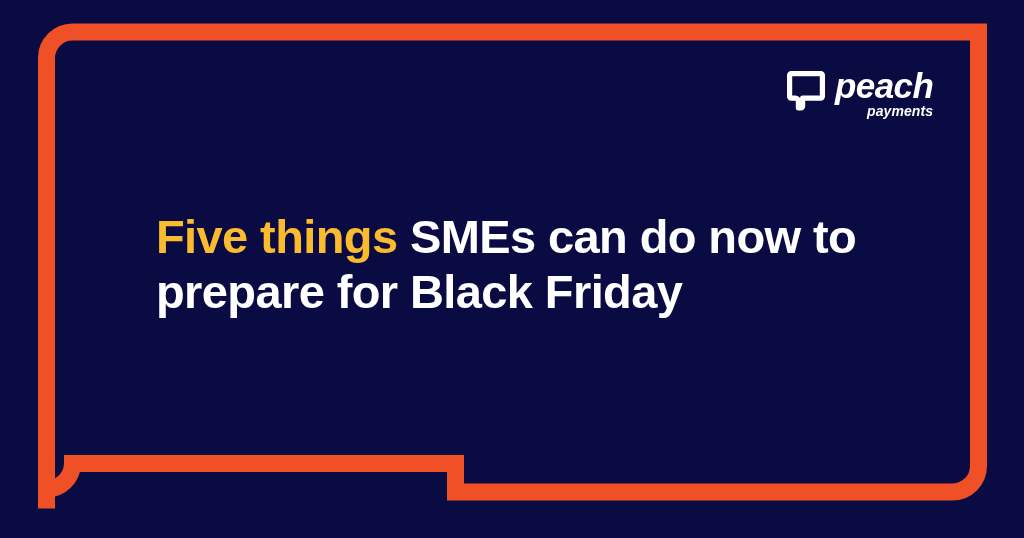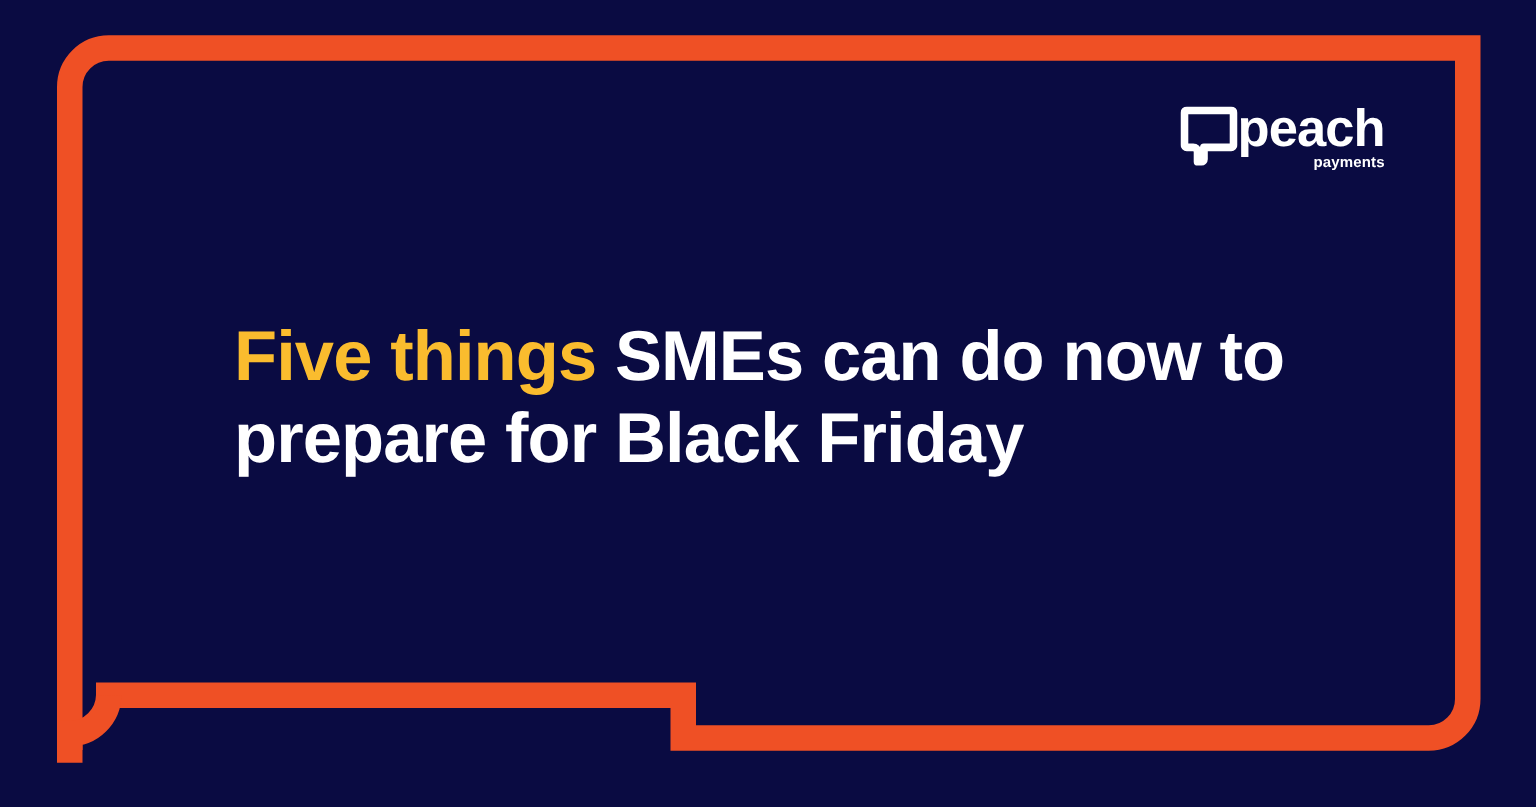--- a/index.html
+++ b/index.html
@@ -29,21 +29,22 @@
     display: block;
   }
 
   
   .logo {
     position: absolute;
     left: 787px;
     top: 70px;
     display: flex;
     align-items: flex-start;
-    gap: 0;
+    gap: 10px;
+    font-style: italic;
   }
   .logo-mark {
     width: 38px;
     height: 44px;
     flex: 0 0 auto;
     margin-top: 1px;
   }
   .logo-wordmark {
     display: flex;
     flex-direction: column;
@@ -52,21 +53,21 @@
   }
   .logo-word-main {
     color: #ffffff;
     font-size: 35px;
     font-weight: 700;
     letter-spacing: -0.6px;
     line-height: 0.92;
   }
   .logo-word-sub {
     color: #ffffff;
-    font-size: 10px;
+    font-size: 14px;
     font-weight: 700;
     letter-spacing: 0.1px;
     margin-top: 2px;
     line-height: 1;
   }
 
   
   .headline {
     position: absolute;
     left: 156px;

